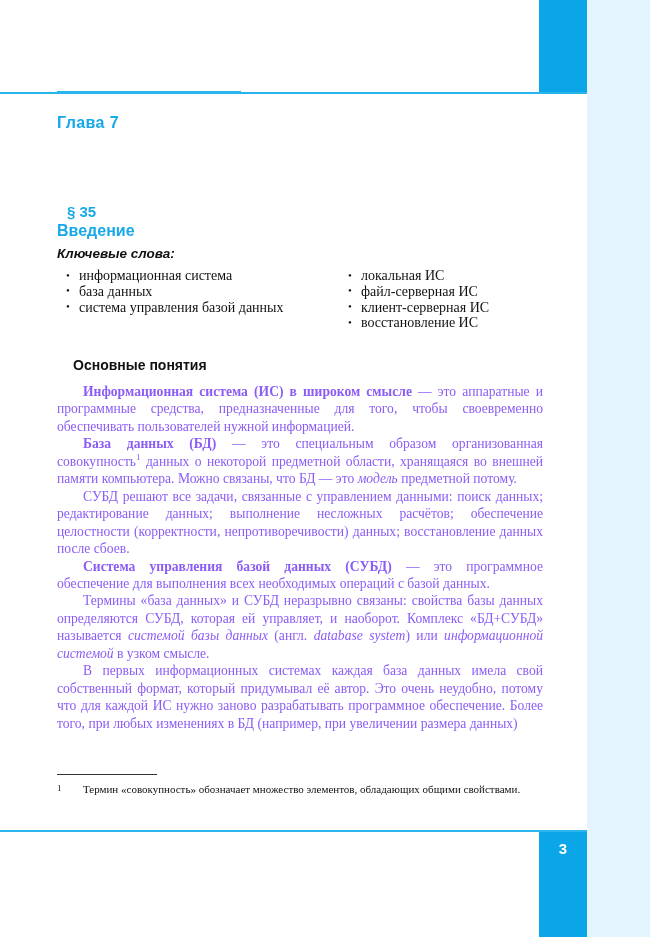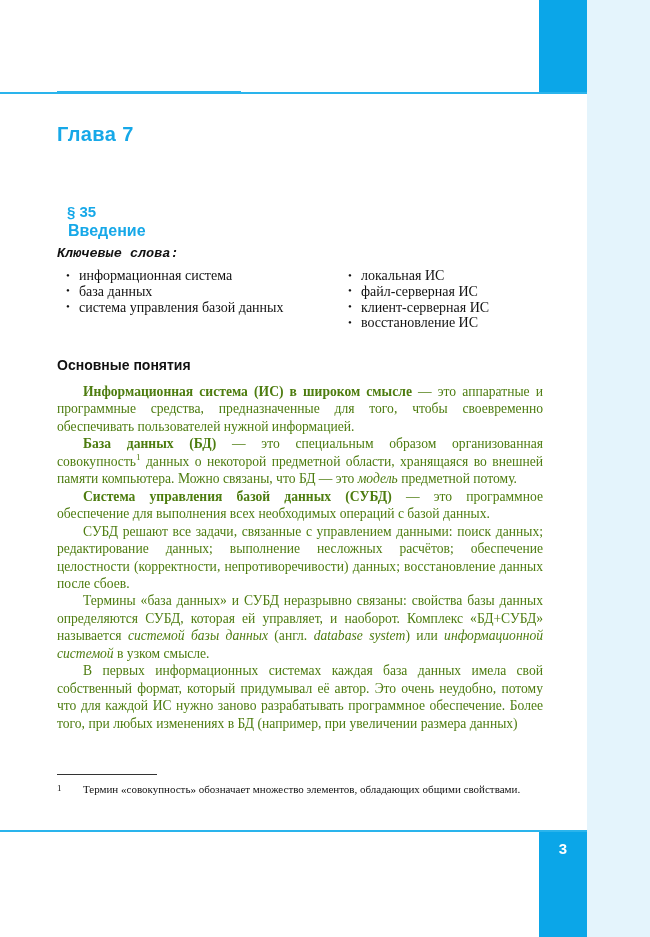--- a/index.html
+++ b/index.html
@@ -79,53 +79,52 @@
     background: #2ab4ec;
   }
 
   .chapter-title {
     position: absolute;
     left: 57px;
     top: 110px;
     color: #16a8e8;
     font-family: "Liberation Sans", sans-serif;
     font-weight: bold;
-    font-size: 20px;
+    font-size: 16px;
     line-height: 25px;
     letter-spacing: 0.4px;
-    margin-top: 12px;
   }
   .chapter-title .line2 {
     display: block;
   }
 
   .section-num {
     position: absolute;
     left: 67px;
     top: 203px;
     color: #16a8e8;
     font-family: "Liberation Sans", sans-serif;
     font-weight: bold;
     font-size: 15px;
   }
   .section-title {
     position: absolute;
-    left: 68px;
+    left: 57px;
     top: 222px;
     color: #16a8e8;
     font-family: "Liberation Sans", sans-serif;
     font-weight: bold;
     font-size: 16px;
   }
 
   .keywords-label {
     position: absolute;
     left: 57px;
     top: 246px;
-    font-family: Liberation Mono, monospace;
+    font-family: Liberation Sans, sans-serif;
     font-weight: bold;
     font-style: italic;
     font-size: 13.5px;
     color: #111111;
   }
 
   .kw-columns {
     position: absolute;
     left: 57px;
     top: 268px;
@@ -153,36 +152,36 @@
   .kw-col li::before {
     content: "\2022";
     position: absolute;
     left: 1px;
     top: -0.5px;
     font-size: 11px;
   }
 
   .subhead {
     position: absolute;
-    left: 57px;
+    left: 73px;
     top: 357px;
     font-family: "Liberation Sans", sans-serif;
     font-weight: bold;
     font-size: 14px;
     color: #111111;
   }
 
   .body-text {
     position: absolute;
     left: 57px;
     top: 383px;
     width: 486px;
     font-size: 13.6px;
     line-height: 17.45px;
-    color: #4d7c0f;
+    color: #8b5cf6;
     text-align: justify;
   }
   .body-text p {
     margin: 0;
     text-indent: 26px;
   }
   .body-text b { font-weight: bold; }
   .body-text i { font-style: italic; }
   .body-text sup {
     font-size: 9px;
@@ -256,22 +255,22 @@
       <li>восстановление ИС</li>
     </ul>
   </div>
 </div>
 
 <div class="subhead">Основные понятия</div>
 
 <div class="body-text">
   <p><b>Информационная система (ИС) в широком смысле</b><span> — это аппаратные и программные средства, предназначенные для того, чтобы своевременно обеспечивать пользователей нужной информацией.</span></p>
   <p><b>База данных (БД)</b><span> — это специальным образом организованная совокупность</span><sup>1</sup><span> данных о некоторой предметной области, хранящаяся во внешней памяти компьютера. Можно связаны, что БД — это </span><i>модель</i><span> предметной потому.</span></p>
+  <p>СУБД решают все задачи, связанные с управлением данными: поиск данных; редактирование данных; выполнение несложных расчётов; обеспечение целостности (корректности, непротиворечивости) данных; восстановление данных после сбоев.</p>
   <p><b>Система управления базой данных (СУБД)</b><span> — это программное обеспечение для выполнения всех необходимых операций с базой данных.</span></p>
-  <p>СУБД решают все задачи, связанные с управлением данными: поиск данных; редактирование данных; выполнение несложных расчётов; обеспечение целостности (корректности, непротиворечивости) данных; восстановление данных после сбоев.</p>
   <p><span>Термины «база данных» и СУБД неразрывно связаны: свойства базы данных определяются СУБД, которая ей управляет, и наоборот. Комплекс «БД+СУБД» называется </span><i>системой базы данных</i><span> (англ. </span><i>database system</i><span>) или </span><i>информационной системой</i><span> в узком смысле.</span></p>
   <p>В первых информационных системах каждая база данных имела свой собственный формат, который придумывал её автор. Это очень неудобно, потому что для каждой ИС нужно заново разрабатывать программное обеспечение. Более того, при любых изменениях в БД (например, при увеличении размера данных)</p>
 </div>
 
 <div class="footnote-rule"></div>
 <div class="footnote">
   <span class="fn-marker">1</span>
   <span class="fn-body">Термин «совокупность» обозначает множество элементов, обладающих общими свойствами.</span>
 </div>
 

